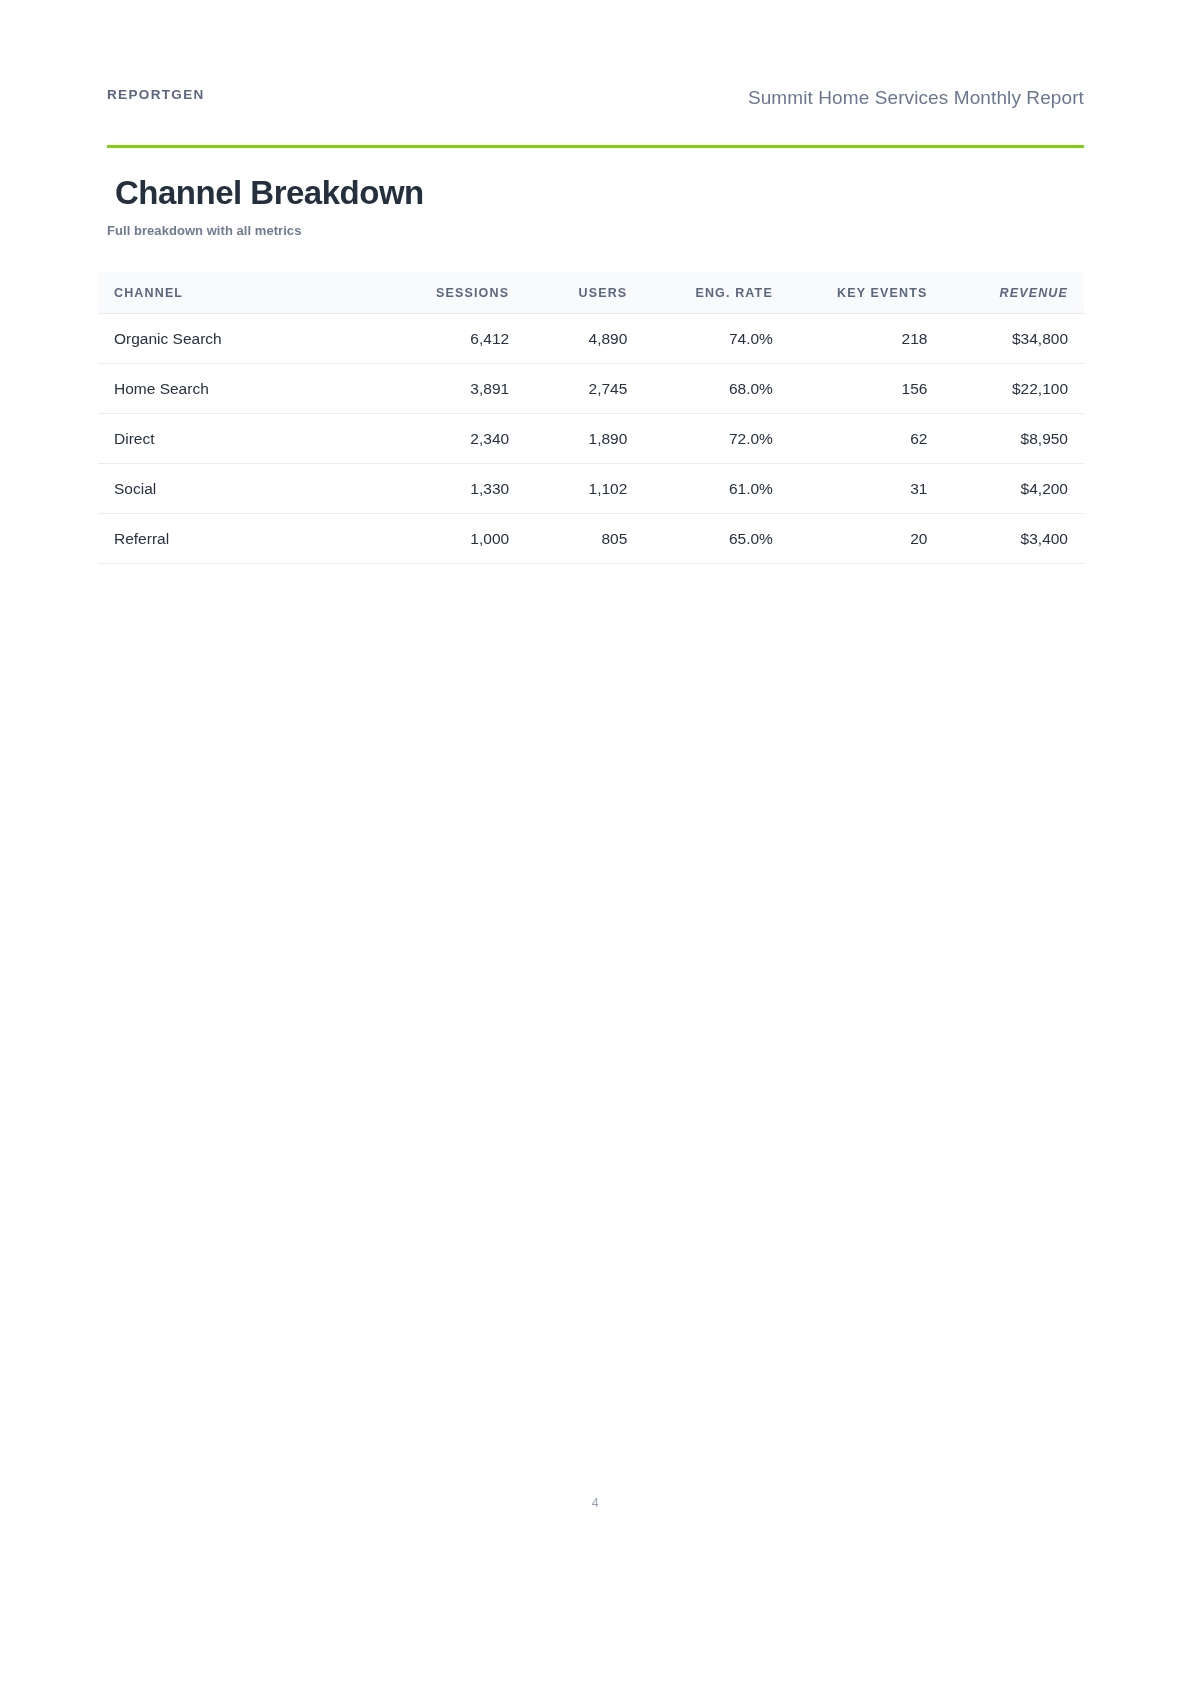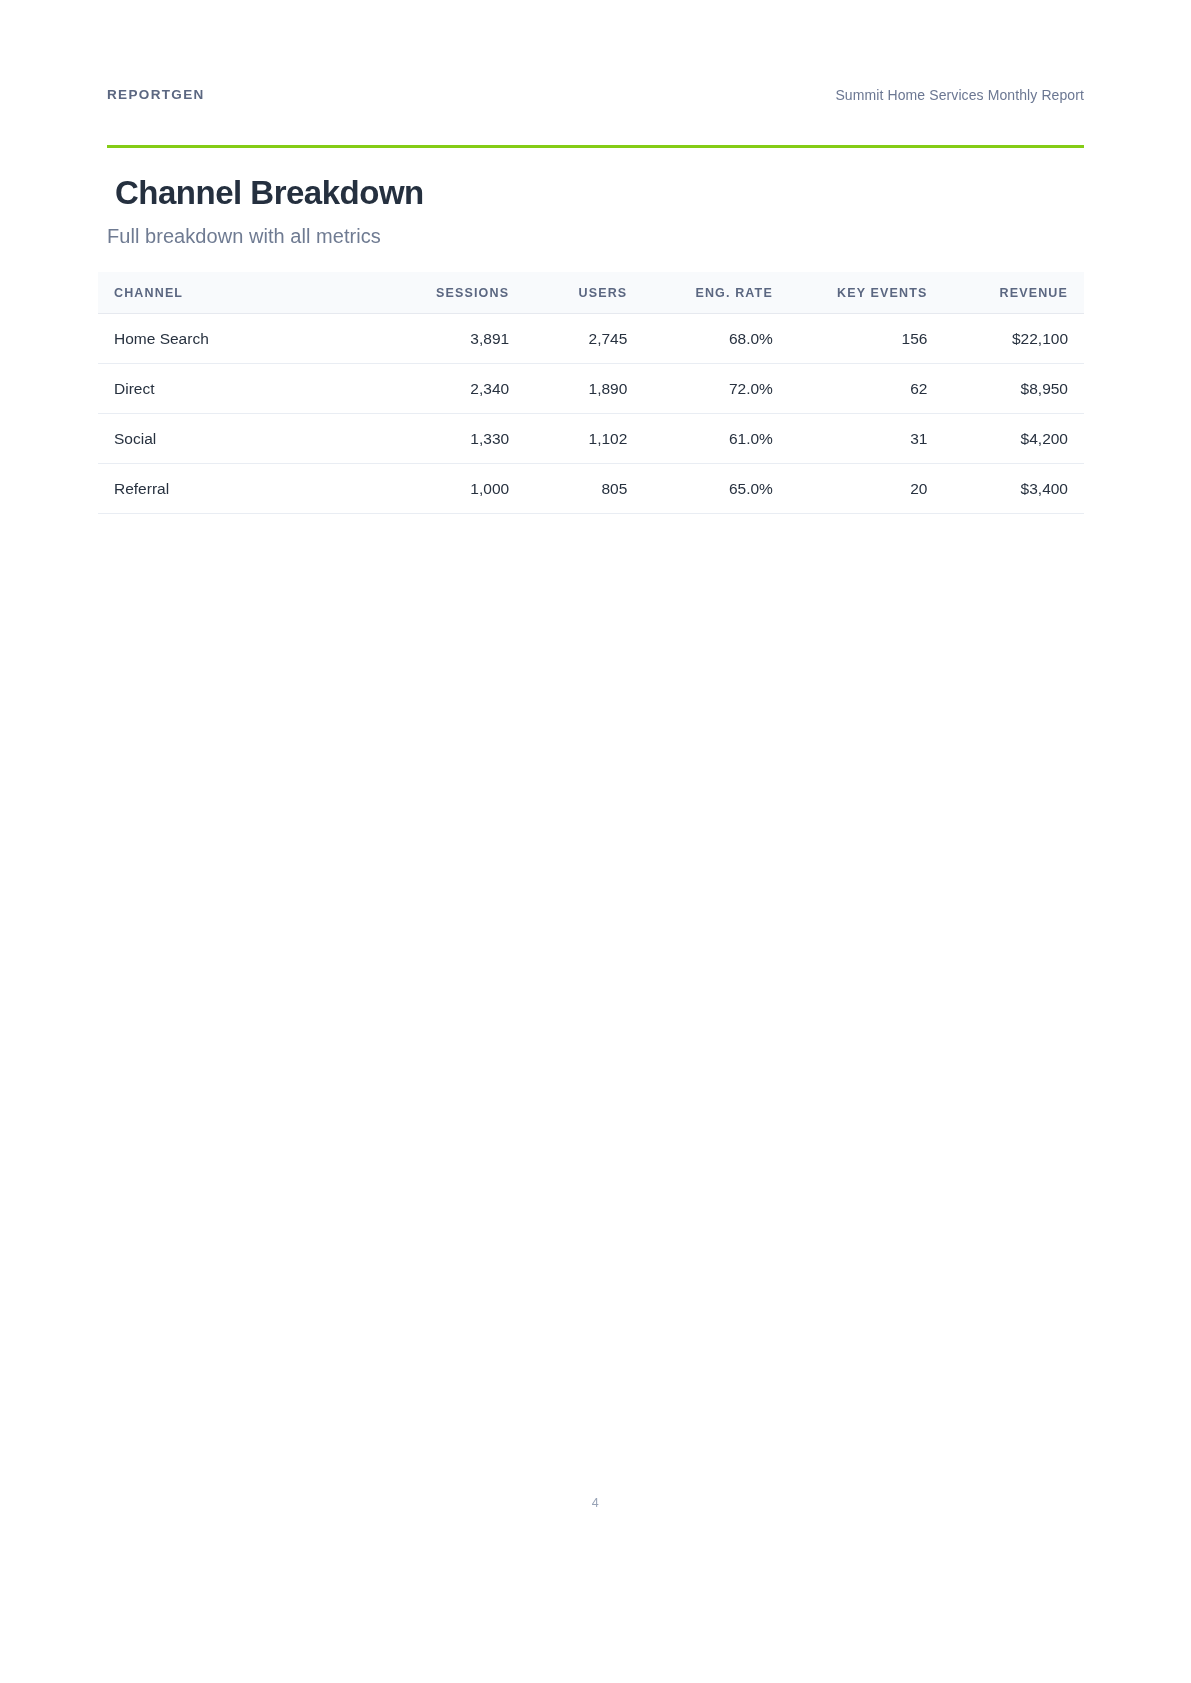--- a/index.html
+++ b/index.html
@@ -38,21 +38,21 @@
   }
   .brand {
     font-size: 13.5px;
     font-weight: 700;
     letter-spacing: 1.35px;
     color: #5b6781;
     text-transform: uppercase;
     line-height: 1;
   }
   .doc-title {
-    font-size: 14px;
+    font-size: 19px;
     font-weight: 400;
     color: #6b7792;
     line-height: 1;
     letter-spacing: 0.1px;
   }
 
   
   .section-head {
     position: absolute;
     left: 107px;
@@ -62,22 +62,22 @@
   .section-title {
     font-size: 33px;
     font-weight: 700;
     color: #25303f;
     letter-spacing: -0.5px;
     line-height: 1.15;
     margin: 8px;
   }
   .section-subtitle {
     margin: 11px 0 0 0;
-    font-size: 20px;
-    font-weight: 400;
+    font-size: 13px;
+    font-weight: 700;
     color: #6f7b92;
     letter-spacing: 0.05px;
     line-height: 1.3;
   }
 
   
   .table-wrap {
     position: absolute;
     left: 98px;
     right: 107px;
@@ -112,21 +112,21 @@
     border-bottom: 1px solid #e9edf3;
   }
   .col-channel  { width: 29%; text-align: left;  padding-left: 16px !important; }
   .col-sessions { width: 14.5%; text-align: right; }
   .col-users    { width: 13%;  text-align: right; }
   .col-eng      { width: 16%;  text-align: right; }
   .col-events   { width: 17%;  text-align: right; }
   .col-revenue  { width: 15.5%; text-align: right; padding-right: 16px !important; }
 
   thead th.col-channel { padding-left: 16px; }
-  thead th.col-revenue { padding-right: 16px; }
+  thead th.col-revenue { padding-right: 16px; font-style: italic; }
 
   
   .page-number {
     position: absolute;
     left: 0;
     right: 0;
     top: 1496px;
     text-align: center;
     font-size: 12.5px;
     color: #98a3b6;
@@ -155,20 +155,28 @@
           <th class="col-channel">CHANNEL</th>
           <th class="col-sessions">SESSIONS</th>
           <th class="col-users">USERS</th>
           <th class="col-eng">ENG. RATE</th>
           <th class="col-events">KEY EVENTS</th>
           <th class="col-revenue">REVENUE</th>
         </tr>
       </thead>
       <tbody>
         <tr>
+          <td class="col-channel">Organic Search</td>
+          <td class="col-sessions">6,412</td>
+          <td class="col-users">4,890</td>
+          <td class="col-eng">74.0%</td>
+          <td class="col-events">218</td>
+          <td class="col-revenue">$34,800</td>
+        </tr>
+        <tr>
           <td class="col-channel">Home Search</td>
           <td class="col-sessions">3,891</td>
           <td class="col-users">2,745</td>
           <td class="col-eng">68.0%</td>
           <td class="col-events">156</td>
           <td class="col-revenue">$22,100</td>
         </tr>
         <tr>
           <td class="col-channel">Direct</td>
           <td class="col-sessions">2,340</td>

